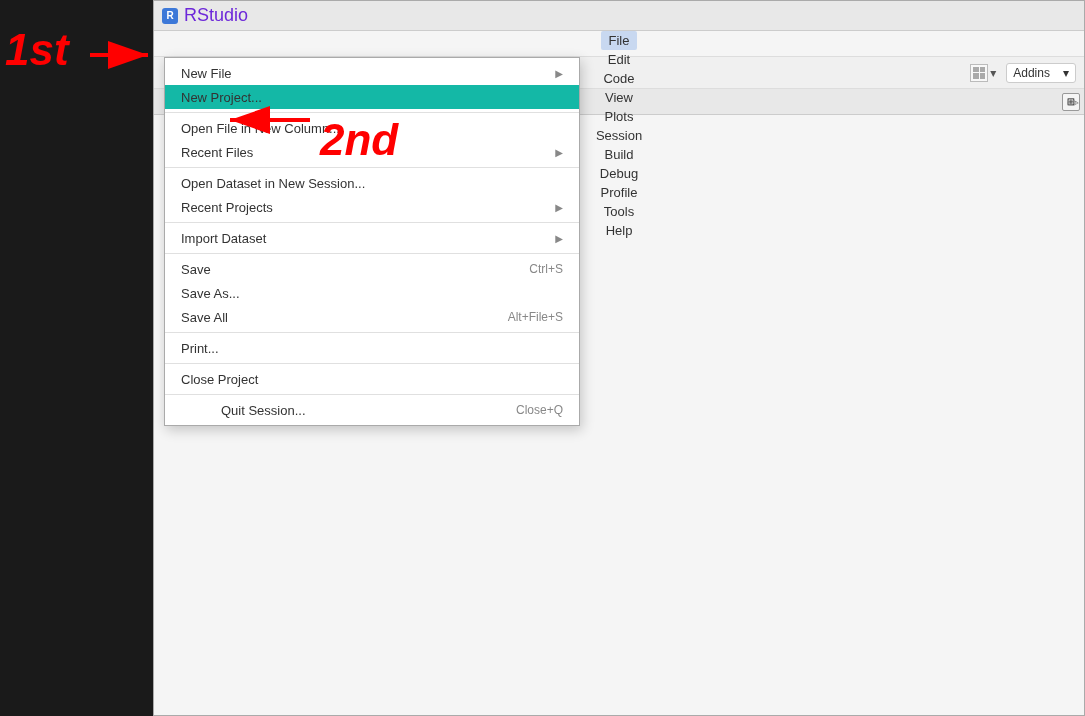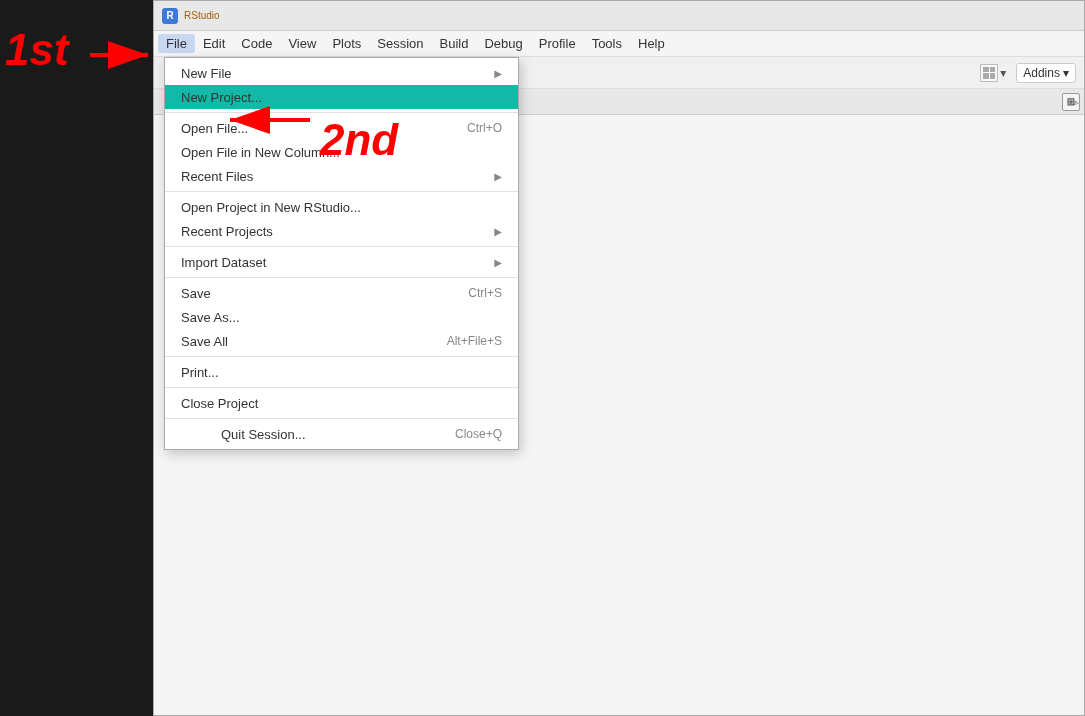--- a/index.html
+++ b/index.html
@@ -40,32 +40,33 @@
       background: #3c78d8;
       border-radius: 3px;
       display: flex;
       align-items: center;
       justify-content: center;
       color: white;
       font-size: 10px;
       font-weight: bold;
     }
     .title-bar-text {
-      font-size: 10px;
-      color: #a16207;
+      font-size: 18px;
+      color: #6d28d9;
     }
 
     
     .menu-bar {
       background: #f5f5f5;
       border-bottom: 1px solid #ddd;
       height: 26px;
       display: flex;
       align-items: center;
       padding: 0 4px;
+      flex-direction: column;
     }
     .menu-item {
       padding: 2px 8px;
       cursor: pointer;
       color: #333;
       font-size: 13px;
       border-radius: 2px;
     }
     .menu-item:hover, .menu-item.active {
       background: #c8d8f0;
@@ -87,30 +88,30 @@
     .toolbar-btn {
       padding: 2px 6px;
       border: 1px solid #ccc;
       background: #fff;
       border-radius: 3px;
       font-size: 12px;
       cursor: pointer;
       color: #333;
       display: flex;
       align-items: center;
-      gap: 3px;
+      gap: 13px;
     }
     .toolbar-spacer { flex: 1; }
 
     
     .dropdown-menu {
       position: absolute;
       left: 10px;
       top: 56px;
-      width: 355px;
+      width: 416px;
       background: #fff;
       border: 1px solid #aaa;
       box-shadow: 2px 4px 12px rgba(0,0,0,0.2);
       z-index: 100;
     }
     .menu-section {
       border-bottom: 1px solid #e0e0e0;
       padding: 3px 0;
     }
     .menu-section:last-child {
@@ -248,34 +249,30 @@
       <div class="dropdown-item has-submenu">
         <span>New File</span>
       </div>
       <div class="dropdown-item highlighted">
         <span>New Project...</span>
       </div>
     </div>
 
     <div class="menu-section">
       <div class="dropdown-item">
-        <span>Open File...</span>
-        <span class="shortcut">Ctrl+O</span>
-      </div>
-      <div class="dropdown-item">
         <span>Open File in New Column...</span>
       </div>
       <div class="dropdown-item has-submenu">
         <span>Recent Files</span>
       </div>
     </div>
 
     <div class="menu-section">
       <div class="dropdown-item">
-        <span>Open Project in New RStudio...</span>
+        <span>Open Dataset in New Session...</span>
       </div>
       <div class="dropdown-item has-submenu">
         <span>Recent Projects</span>
       </div>
     </div>
 
     <div class="menu-section">
       <div class="dropdown-item has-submenu">
         <span>Import Dataset</span>
       </div>

